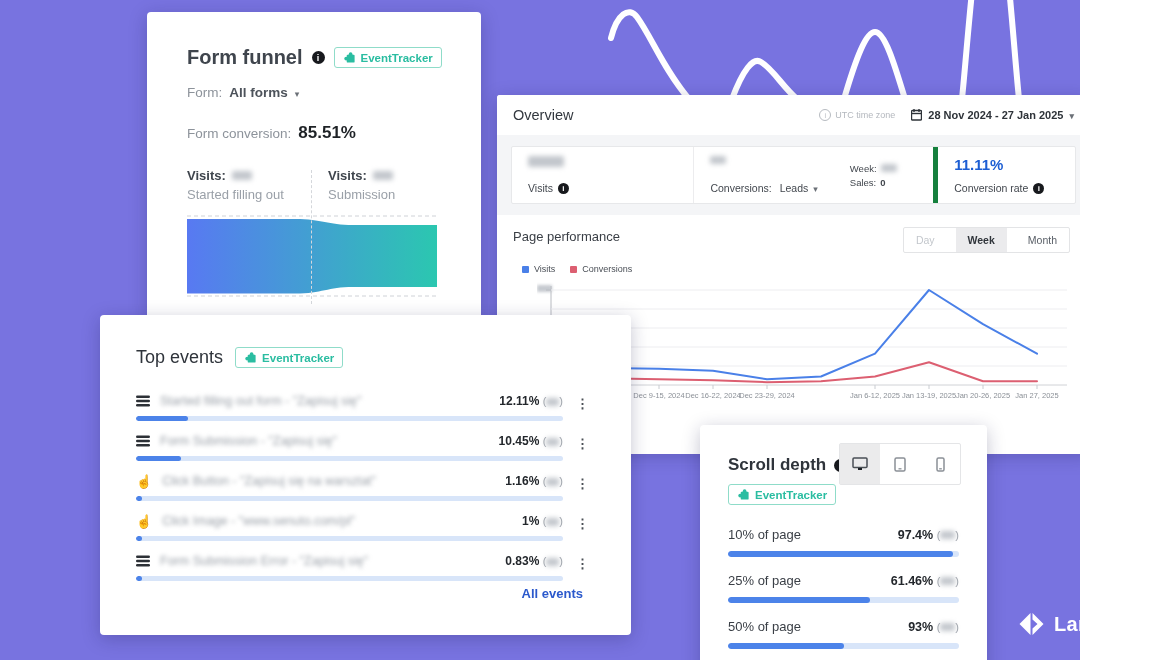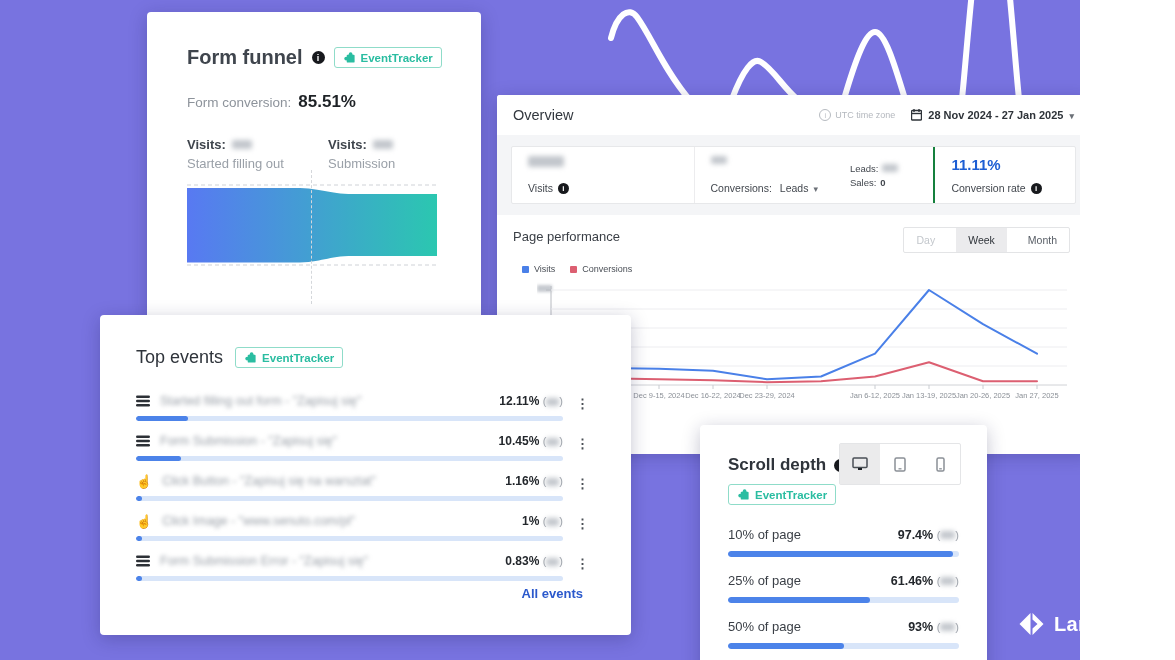--- a/index.html
+++ b/index.html
@@ -52,31 +52,31 @@
   .ov-right{margin-left:auto;display:flex;align-items:center;gap:16px;}
   .ov-utc{display:flex;align-items:center;gap:4px;font-size:9px;color:#b4b8be;}
   .ov-date{display:flex;align-items:center;gap:6px;font-size:11px;font-weight:600;color:#2e3339;cursor:pointer;}
   .ov-stats{margin:11px 14px 0;background:#fff;border:1px solid #e7e8ea;border-radius:2px;display:flex;height:56px;}
   .ov-sec{display:flex;flex-direction:column;justify-content:space-between;padding:9px 16px;box-sizing:border-box;}
   .ov-sec .lab{font-size:10.5px;color:#42474e;display:flex;align-items:center;gap:5px;}
   .sec-visits{width:196px;}
   .sec-conv{flex:1;border-left:1px solid #ececee;}
   .sec-leads{width:106px;justify-content:center;gap:3px;font-size:9.5px;color:#42474e;}
   .sec-leads .ln{display:flex;align-items:center;gap:4px;}
-  .sec-rate{width:152px;border-left:2px solid #15803d;}
+  .sec-rate{width:152px;border-left:5px solid #15803d;}
   .rate-val{font-size:15px;font-weight:bold;color:#1D5ED3;}
   .conv-line{display:flex;align-items:center;gap:8px;font-size:10.5px;color:#42474e;}
   .conv-sel{display:flex;align-items:center;gap:5px;cursor:pointer;}
   .ov-pp{margin-top:11px;background:#fff;height:239px;position:relative;padding:14px 16px 0;box-sizing:border-box;border-radius:0 0 3px 3px;}
   .pp-title{font-size:13px;color:#3a3f46;}
   .pp-tabs{position:absolute;right:20px;top:12px;display:flex;border:1px solid #e3e4e6;border-radius:2px;
            font-size:10.5px;background:#fff;gap:9px;}
   .tab{padding:6px 12px;color:#585e66;cursor:pointer;}
   .tab.dim{color:#c3c7cc;}
-  .tab.active{background:#ebebed;color:#2f343a;font-weight:normal;}
+  .tab.active{background:#ebebed;color:#2f343a;font-weight:bold;}
   .pp-legend{display:flex;gap:15px;margin:20px 0 0 9px;font-size:9px;color:#4a4f56;align-items:center;}
   .legend-item{display:flex;align-items:center;gap:5px;}
   .legend-item .sq{width:7px;height:7px;border-radius:1px;display:inline-block;}
   #chart-svg{display:block;margin:8px 0 0 24px;}
 
   
   #card-events{left:100px;top:315px;width:531px;height:320px;z-index:4;box-sizing:border-box;padding:32px 36px 0;}
   .te-title-row{display:flex;align-items:center;gap:12px;}
   .te-title{font-size:18px;font-weight:500;color:#2f343b;}
   #event-rows{margin-top:26px;}
@@ -133,20 +133,25 @@
           <svg width="13" height="13" viewBox="0 0 14 14">
             <g fill="#2ABDA1">
                 <rect x="4" y="4" width="8.5" height="8.5" rx="1"></rect>
                 <circle cx="8.2" cy="3.4" r="2"></circle>
                 <circle cx="3.4" cy="8.2" r="2"></circle>
               </g>
           </svg>
           <span>EventTracker</span>
         </span>
       </div>
+      <div class="ff-form-row">
+        <span>Form:</span>
+        <span class="ff-form-value">All forms</span>
+        <span class="caret"></span>
+      </div>
       <div class="ff-conv-row">
         <span>Form conversion:</span>
         <span class="ff-conv-value">85.51%</span>
       </div>
       <div class="ff-stages">
         <div class="ff-stage">
           <div class="ff-stage-label">
             <span>Visits:</span>
             <span class="blob sm"></span>
           </div>
@@ -209,21 +214,21 @@
         <span class="conv-line">
           <span>Conversions:</span>
           <span class="conv-sel">
             <span>Leads</span>
             <span class="caret"></span>
           </span>
         </span>
       </div>
       <div class="ov-sec sec-leads">
         <span class="ln">
-            <span>Leads:</span>
+            <span>Week:</span>
             <span class="blob xs"></span>
           </span>
         <span class="ln">
             <span>Sales:</span>
             <b>0</b>
           </span>
       </div>
       <div class="ov-sec sec-rate">
         <span class="rate-val">11.11%</span>
         <span class="lab">

